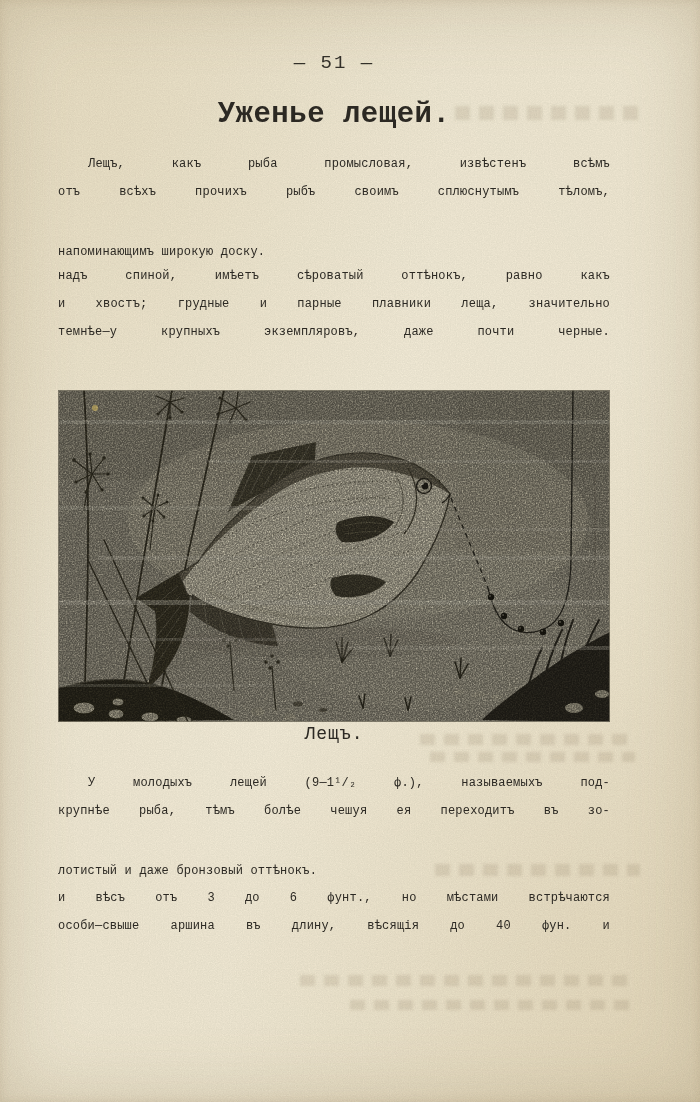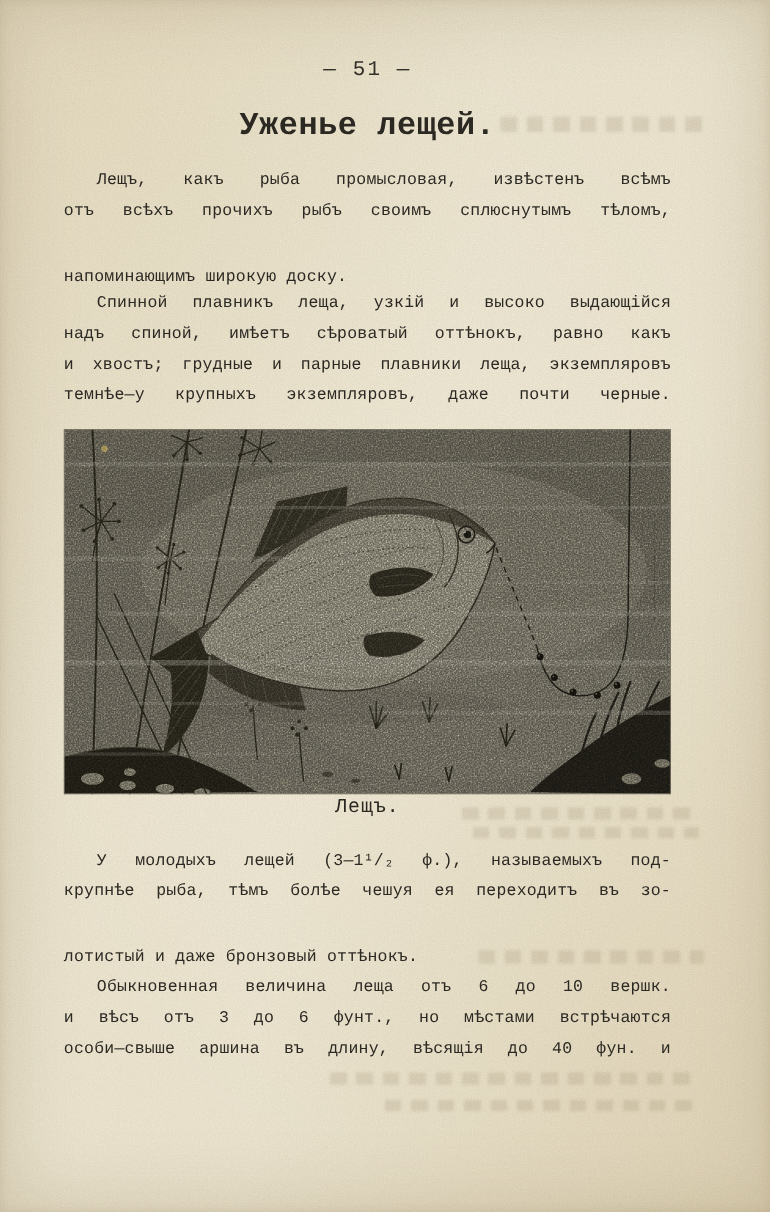--- a/index.html
+++ b/index.html
@@ -18,21 +18,21 @@
     color:#2e2b25;
   }
   .page-number {
     position:absolute; top:52px; left:58px; width:552px;
     text-align:center; font-size:19px; letter-spacing:2px; color:#35322b;
   }
   .title {
     position:absolute; top:98px; left:58px; width:552px;
     text-align:center; font-size:29px; font-weight:bold; letter-spacing:.5px;
   }
-  .para { position:absolute; left:58px; width:552px; font-size:15px; line-height:28px; }
+  .para { position:absolute; left:58px; width:552px; font-size:12px; line-height:28px; }
   .line { text-align:justify; text-align-last:justify; letter-spacing:.2px; }
   .line.first { text-indent:30px; }
   .line.last { text-align-last:left;margin-top:32px; }
   .figure { position:absolute; top:390px; left:58px; width:552px; height:332px; }
   .figure svg { display:block; }
   .caption {
     position:absolute; top:724px; left:58px; width:552px;
     text-align:center; font-size:18px; letter-spacing:1px;
   }
   .bleed {
@@ -51,23 +51,22 @@
 
   <div class="title">Уженье лещей.</div>
 
   <div class="para" style="top:150px">
     <div class="line first">Лещъ, какъ рыба промысловая, извѣстенъ всѣмъ</div>
     <div class="line">отъ всѣхъ прочихъ рыбъ своимъ сплюснутымъ тѣломъ,</div>
     <div class="line last">напоминающимъ широкую доску.</div>
   </div>
 
   <div class="para" style="top:262px">
-    <div class="line first">Спинной плавникъ леща, узкій и высоко выдающійся</div>
     <div class="line">надъ спиной, имѣетъ сѣроватый оттѣнокъ, равно какъ</div>
-    <div class="line">и хвостъ; грудные и парные плавники леща, экземпляровъ</div>
+    <div class="line">и хвостъ; грудные и парные плавники леща, значительно</div>
     <div class="line">темнѣе—у крупныхъ экземпляровъ, даже почти черные.</div>
   </div>
 
   <div class="figure">
     <svg width="552" height="332" viewBox="0 0 552 332" xmlns="http://www.w3.org/2000/svg">
       <defs>
         <filter id="grainA" x="0%" y="0%" width="100%" height="100%">
           <feTurbulence type="fractalNoise" baseFrequency="0.7" numOctaves="2" seed="7" result="n"></feTurbulence>
           <feColorMatrix in="n" type="matrix" values="0 0 0 0 0  0 0 0 0 0  0 0 0 0 0  0.9 0.9 0.9 0 -0.55"></feColorMatrix>
         </filter>
@@ -312,27 +311,26 @@
 
       <rect width="552" height="332" filter="url(#grainA)" opacity="0.5"></rect>
       <circle cx="37" cy="18" r="3" fill="#d9be62" opacity="0.6"></circle>
       <rect x="0.5" y="0.5" width="551" height="331" fill="none" stroke="#8c8674" opacity="0.7"></rect>
     </svg>
   </div>
 
   <div class="caption">Лещъ.</div>
 
   <div class="para" style="top:769px">
-    <div class="line first">У молодыхъ лещей (3—1¹/₂ ф.), называемыхъ под-</div>
+    <div class="line first">У молодыхъ лещей (9—1¹/₂ ф.), называемыхъ под-</div>
     <div class="line">крупнѣе рыба, тѣмъ болѣе чешуя ея переходитъ въ зо-</div>
     <div class="line last">лотистый и даже бронзовый оттѣнокъ.</div>
   </div>
 
   <div class="para" style="top:884px">
-    <div class="line first">Обыкновенная величина леща отъ 6 до 10 вершк.</div>
     <div class="line">и вѣсъ отъ 3 до 6 фунт., но мѣстами встрѣчаются</div>
     <div class="line">особи—свыше аршина въ длину, вѣсящія до 40 фун. и</div>
   </div>
 
   <div class="bleed" style="left:455px; top:106px; width:185px; height:14px;"></div>
   <div class="bleed" style="left:420px; top:734px; width:215px; height:11px;"></div>
   <div class="bleed" style="left:430px; top:752px; width:205px; height:10px;"></div>
   <div class="bleed" style="left:435px; top:864px; width:205px; height:12px;"></div>
   <div class="bleed" style="left:300px; top:975px; width:330px; height:11px;"></div>
   <div class="bleed" style="left:350px; top:1000px; width:280px; height:10px;"></div>

